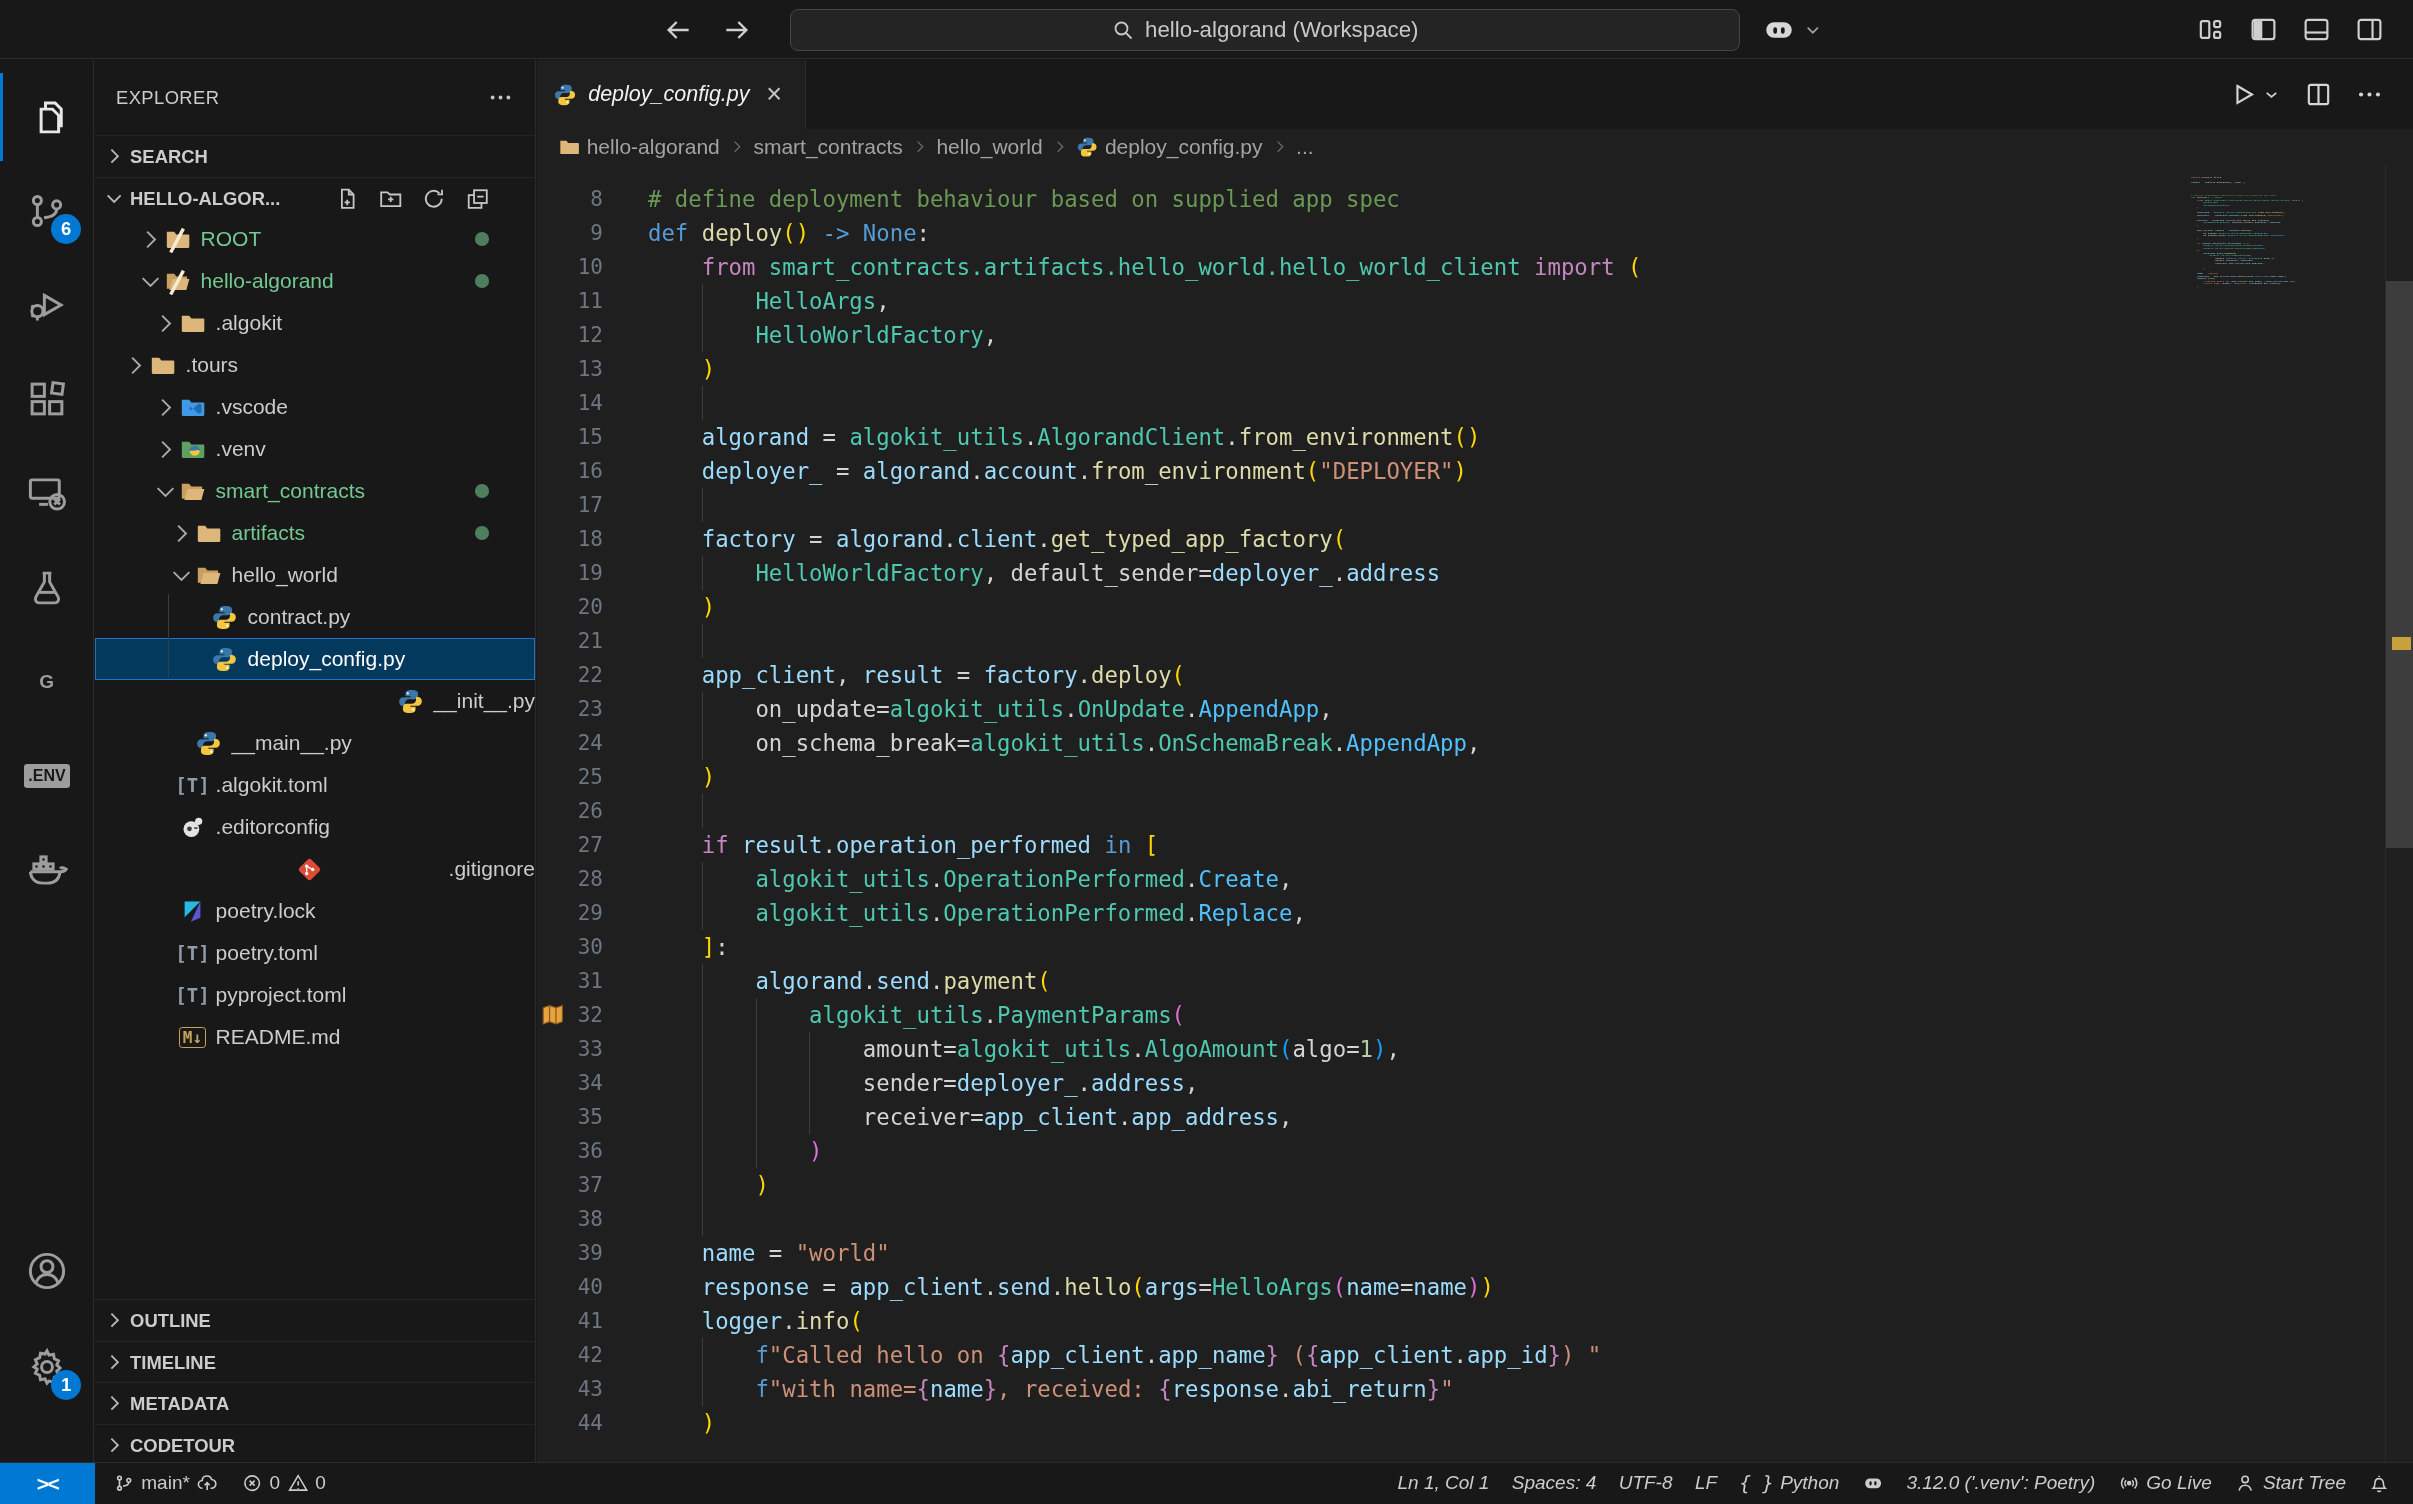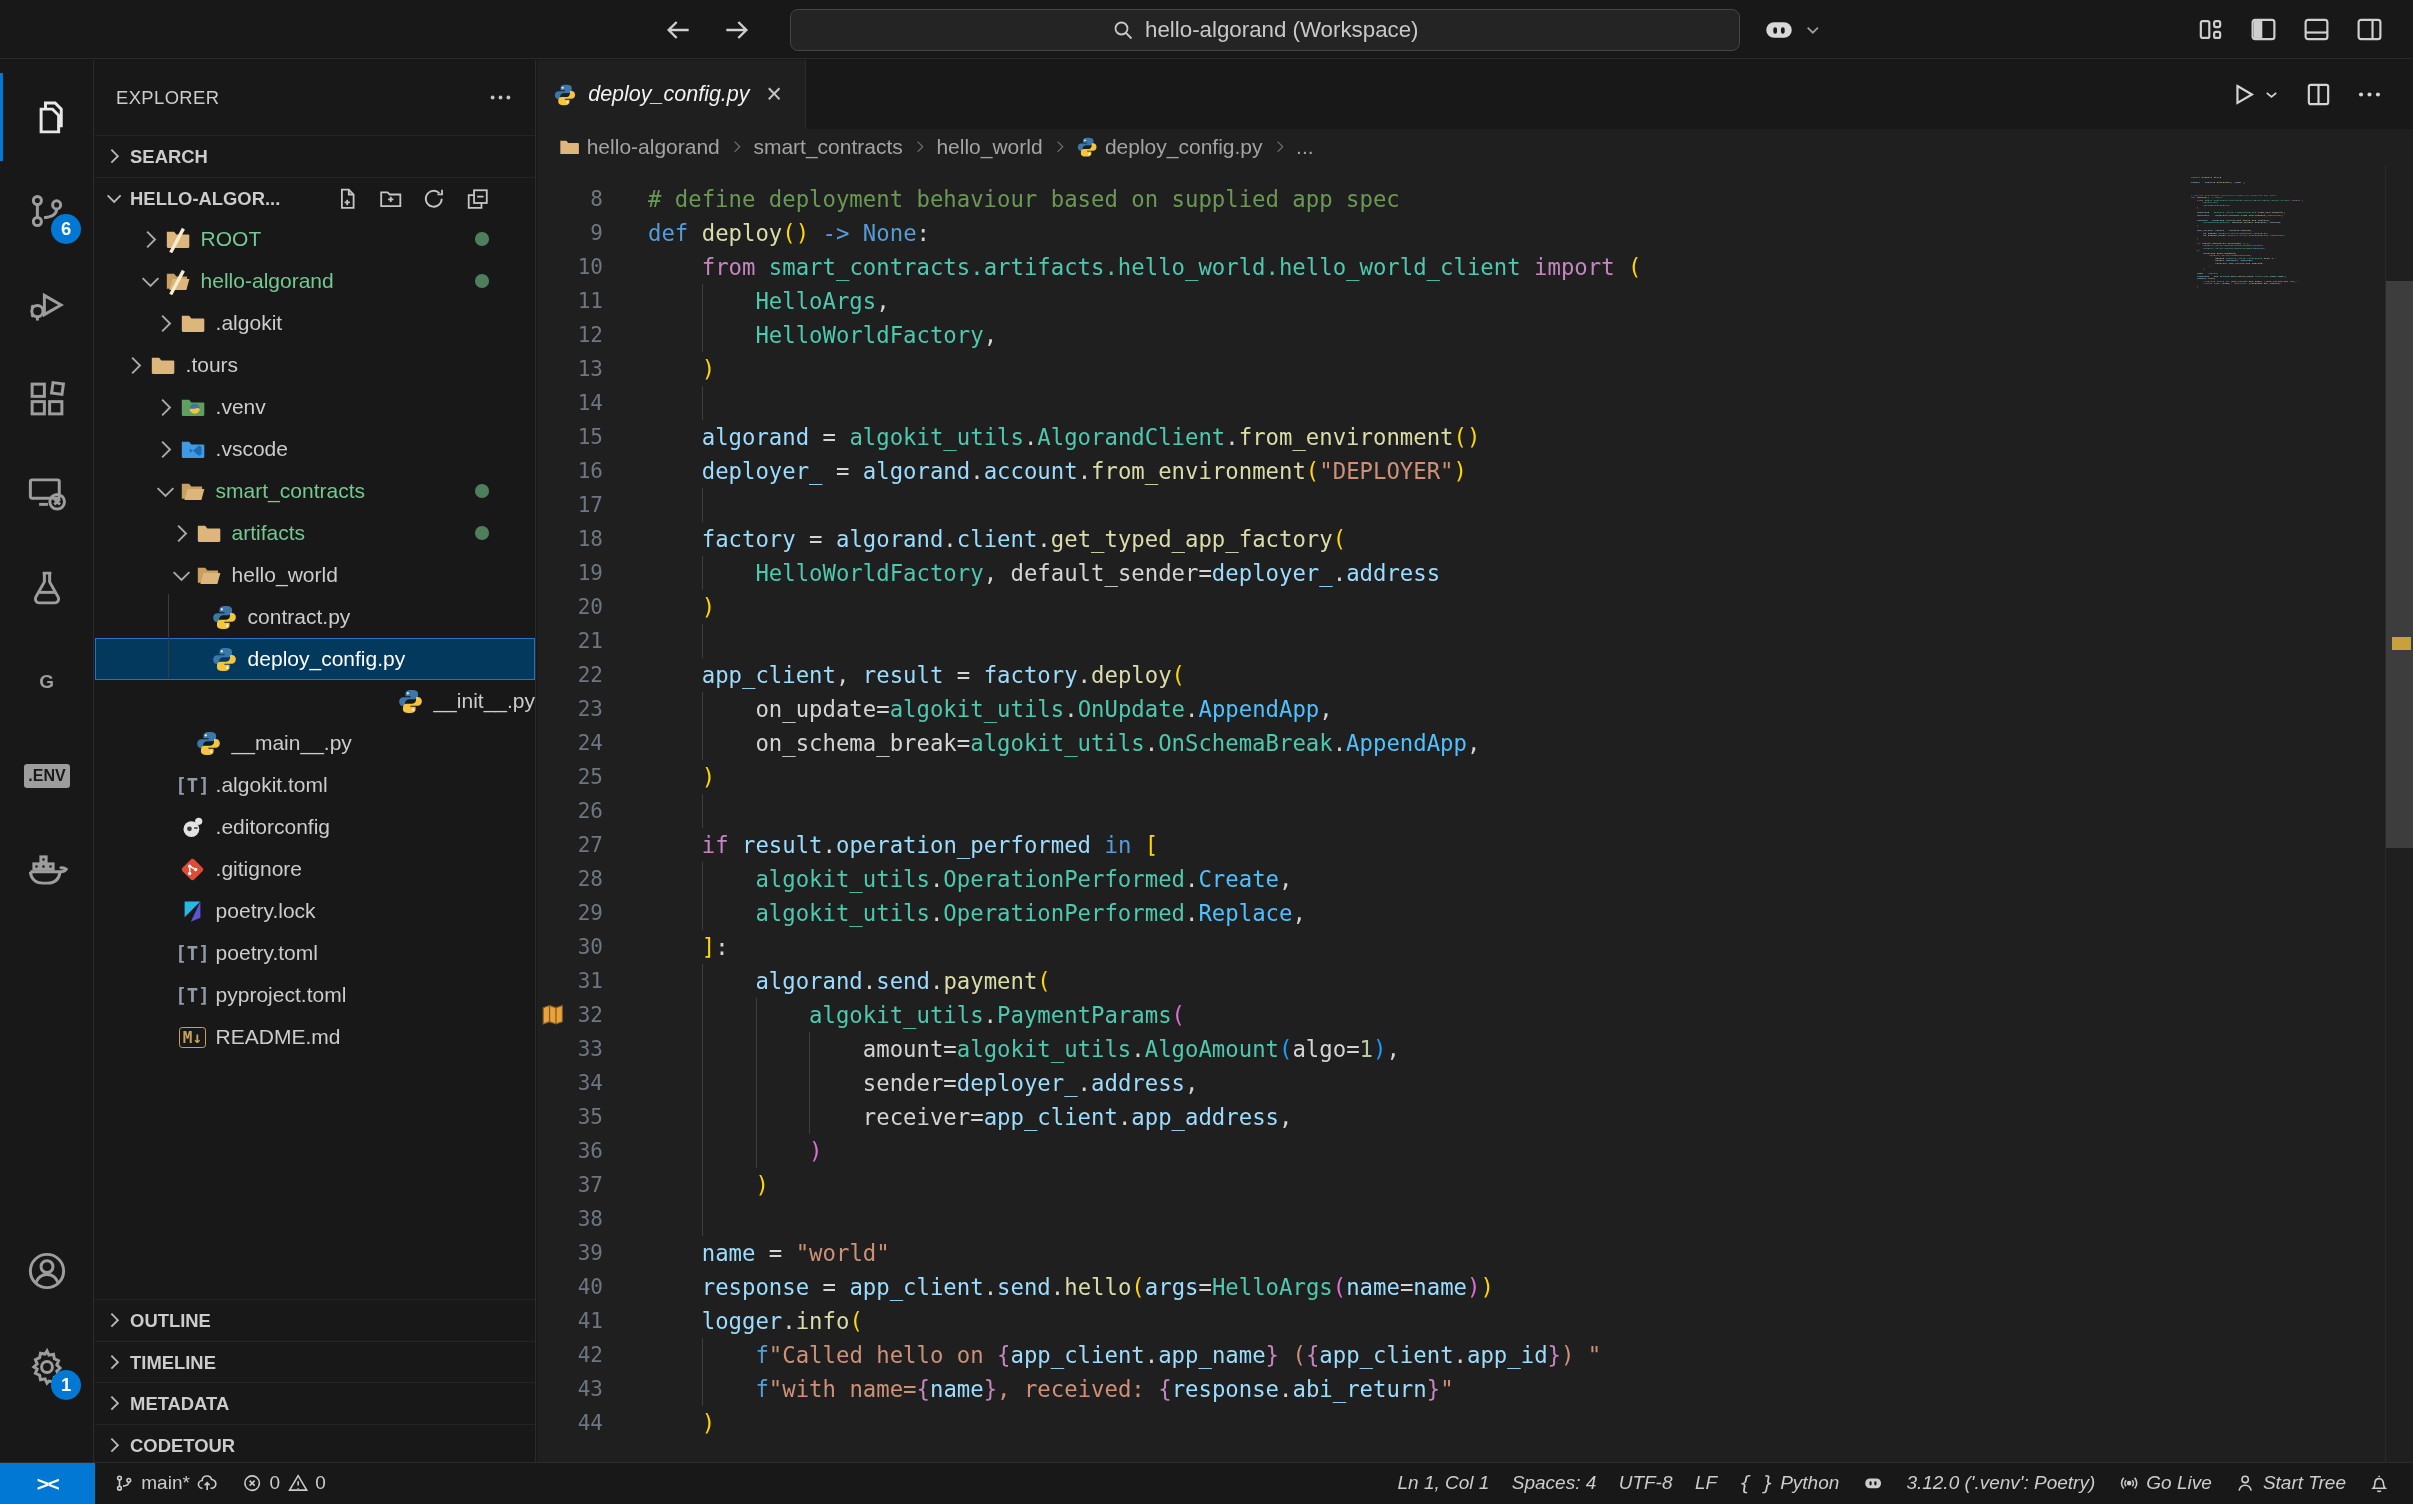--- a/index.html
+++ b/index.html
@@ -362,41 +362,41 @@
         <span>.tours</span>
       </div>
       <div class="tree-row" style="padding-left: 57px;">
         <span class="tw-slot">
           <svg viewBox="0 0 24 24" fill="none" stroke="currentColor" stroke-width="1.7">
             <path d="M9 5l7 7-7 7"></path>
           </svg>
         </span>
         <span class="tree-ic">
           <svg viewBox="0 0 24 24">
+            <path fill="#3f9ae5" d="M2.5 5h6.5l2 2.5h10.5a1 1 0 0 1 1 1V18.5a1 1 0 0 1-1 1h-18a1 1 0 0 1-1-1z"></path>
+            <path fill="#1f6db1" d="M17.5 8.5l-5 4.5 5 4.5 2.5-1V9.5z"></path>
+            <path fill="#1f6db1" d="M9.5 11.2l3 1.8-3 1.8z"></path>
+          </svg>
+        </span>
+        <span>.vscode</span>
+      </div>
+      <div class="tree-row" style="padding-left: 57px;">
+        <span class="tw-slot">
+          <svg viewBox="0 0 24 24" fill="none" stroke="currentColor" stroke-width="1.7">
+            <path d="M9 5l7 7-7 7"></path>
+          </svg>
+        </span>
+        <span class="tree-ic">
+          <svg viewBox="0 0 24 24">
             <path fill="#5da05f" d="M2.5 5h6.5l2 2.5h10.5a1 1 0 0 1 1 1V18.5a1 1 0 0 1-1 1h-18a1 1 0 0 1-1-1z"></path>
             <circle cx="14" cy="13" r="4.6" fill="#3b77a8"></circle>
             <path d="M14 13a4.6 4.6 0 0 1 4.6 0 4.6 4.6 0 0 1-9.2 0z" fill="#f4c63f"></path>
           </svg>
         </span>
         <span>.venv</span>
-      </div>
-      <div class="tree-row" style="padding-left: 57px;">
-        <span class="tw-slot">
-          <svg viewBox="0 0 24 24" fill="none" stroke="currentColor" stroke-width="1.7">
-            <path d="M9 5l7 7-7 7"></path>
-          </svg>
-        </span>
-        <span class="tree-ic">
-          <svg viewBox="0 0 24 24">
-            <path fill="#3f9ae5" d="M2.5 5h6.5l2 2.5h10.5a1 1 0 0 1 1 1V18.5a1 1 0 0 1-1 1h-18a1 1 0 0 1-1-1z"></path>
-            <path fill="#1f6db1" d="M17.5 8.5l-5 4.5 5 4.5 2.5-1V9.5z"></path>
-            <path fill="#1f6db1" d="M9.5 11.2l3 1.8-3 1.8z"></path>
-          </svg>
-        </span>
-        <span>.vscode</span>
       </div>
       <div class="tree-row" style="padding-left: 57px;">
         <span class="tw-slot">
           <svg viewBox="0 0 24 24" fill="none" stroke="currentColor" stroke-width="1.7">
             <path d="M5 9l7 7 7-7"></path>
           </svg>
         </span>
         <span class="tree-ic">
           <svg viewBox="0 0 24 24">
             <path fill="#c9a05f" d="M2.5 5h6.5l2 2.5h9.5V18.5h-18z"></path>
@@ -494,21 +494,21 @@
         <span class="tree-ic">
           <svg viewBox="0 0 24 24">
             <circle cx="11" cy="13.5" r="7" fill="#e3e3e3"></circle>
             <circle cx="17.5" cy="6.5" r="3.2" fill="#e3e3e3"></circle>
             <circle cx="9.3" cy="13.2" r="2.1" fill="#3c3c3c"></circle>
             <path d="M13.5 12.5h3" stroke="#3c3c3c" stroke-width="1.4"></path>
           </svg>
         </span>
         <span>.editorconfig</span>
       </div>
-      <div class="tree-row" style="padding-left: 57px;">
+      <div class="tree-row" style="padding-left: 57px; justify-content: space-between;">
         <span class="tw-slot"></span>
         <span class="tree-ic">
           <svg viewBox="0 0 24 24">
             <rect x="4.6" y="4.6" width="14.8" height="14.8" rx="2.5" transform="rotate(45 12 12)" fill="#de4c36"></rect>
             <circle cx="9.5" cy="9" r="1.5" fill="#fff"></circle>
             <circle cx="9.5" cy="15.5" r="1.5" fill="#fff"></circle>
             <circle cx="14.8" cy="12" r="1.5" fill="#fff"></circle>
             <path d="M9.5 10.5v3.5M10.6 9.9l2.9 1.4" stroke="#fff" stroke-width="1.3" fill="none"></path>
           </svg>
         </span>

